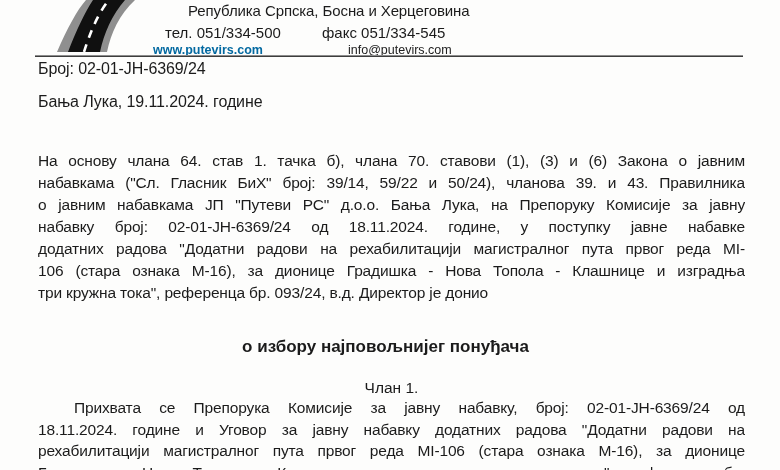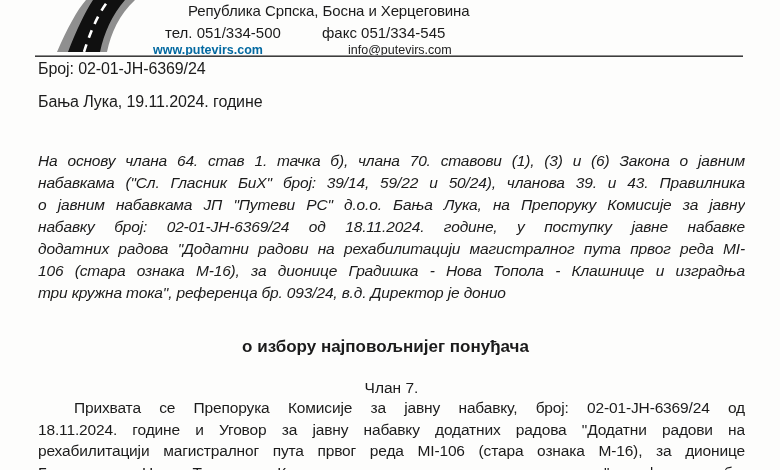--- a/index.html
+++ b/index.html
@@ -23,21 +23,21 @@
   .logo-wrap  { left: 55px; top: 0; width: 82px; height: 52px; }
   .divider {
     left: 35px; top: 55px; width: 708px; height: 2px;
     background: #8c8c8c; border-bottom: 1px solid #3d3d3d;
   }
   
   .doc-number { left: 38px; top: 60px; font-size: 16px; letter-spacing: -0.1px; }
   .place-date { left: 38px; top: 93px; font-size: 16px; letter-spacing: -0.1px; }
   
   .para { left: 38px; width: 707px; font-size: 15.5px; letter-spacing: -0.15px; }
-  .para-intro   { top: 150px; font-style: italic; }
+  .para-intro   { top: 150px; }
   .para-article { top: 397px; }
   .para-intro   .jline { line-height: 22px;   height: 22px;   overflow: hidden; }
   .para-article .jline { line-height: 21.5px; height: 21.5px; overflow: hidden; }
   .jline { text-align: justify; text-align-last: justify; white-space: normal; }
   .jline.left-last { text-align-last: left; }
   .jline.indent { text-indent: 36px; }
   
   .decision-title    { left: 38px; top: 315px; width: 707px; text-align: center; font-weight: bold; font-size: 17px; }
   .decision-subtitle { left: 32px; top: 337px; width: 707px; text-align: center; font-weight: bold; font-size: 17px; }
   .article-heading   { left: 38px; top: 379px; width: 707px; text-align: center; font-size: 15.5px; }
@@ -71,21 +71,21 @@
       <div class="jline">набавкама ("Сл. Гласник БиХ" број: 39/14, 59/22 и 50/24), чланова 39. и 43. Правилника</div>
       <div class="jline">о јавним набавкама ЈП "Путеви РС" д.о.о. Бања Лука, на Препоруку Комисије за јавну</div>
       <div class="jline">набавку број: 02-01-ЈН-6369/24 од 18.11.2024. године, у поступку јавне набавке</div>
       <div class="jline">додатних радова "Додатни радови на рехабилитацији магистралног пута првог реда МI-</div>
       <div class="jline">106 (стара ознака М-16), за дионице Градишка - Нова Топола - Клашнице и изградња</div>
       <div class="jline left-last">три кружна тока", референца бр. 093/24, в.д. Директор је донио</div>
     </div>
 
   <div class="abs decision-subtitle">о избору најповољнијег понуђача</div>
 
-  <div class="abs article-heading">Члан 7.</div>
+  <div class="abs article-heading">Члан 1.</div>
   <div class="abs para para-article">
       <div class="jline indent">Прихвата се Препорука Комисије за јавну набавку, број: 02-01-ЈН-6369/24 од</div>
       <div class="jline">18.11.2024. године и Уговор за јавну набавку додатних радова "Додатни радови на</div>
       <div class="jline">рехабилитацији магистралног пута првог реда МI-106 (стара ознака М-16), за дионице</div>
       <div class="jline">Градишка - Нова Топола - Клашнице и изградња три кружна тока", референца бр.</div>
     </div>
 
 </div>
 
 </body></html>

